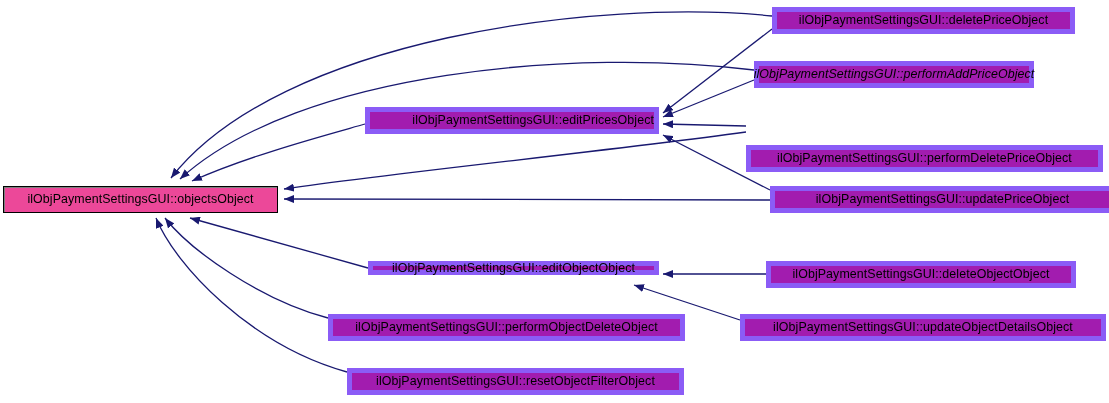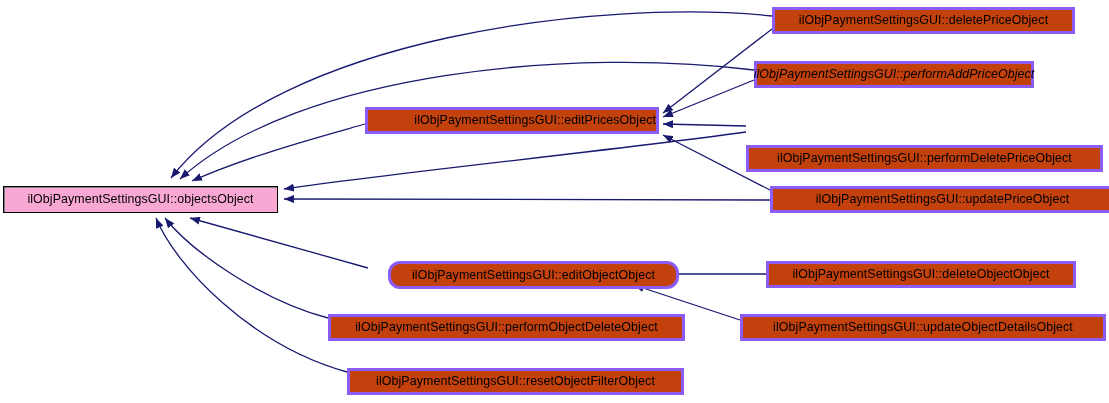--- a/index.html
+++ b/index.html
@@ -1,23 +1,23 @@
 <!DOCTYPE html>
 <html><head>
 <meta charset="utf-8">
 <style>
   html,body{margin:0;padding:0;background:#ffffff;}
   #graph{position:relative;width:1109px;height:403px;background:#ffffff;
          font-family:"Liberation Sans",sans-serif;overflow:hidden;}
   #edges{position:absolute;left:0;top:0;width:1109px;height:403px;}
-  .node{position:absolute;box-sizing:border-box;border:3px solid #8b5cf6;
-        background:#c2410c;display:flex;align-items:center;justify-content:center;
+  .node{position:absolute;box-sizing:border-box;border:5px solid #8b5cf6;
+        background:#a21caf;display:flex;align-items:center;justify-content:center;
         white-space:nowrap;}
   .node .lbl{font-size:12.4px;color:#000000;line-height:1;letter-spacing:0.1px;}
-  .node.center{background:#f9a8d4;border:1px solid #000000;
+  .node.center{background:#ec4899;border:1px solid #000000;
                box-shadow:1px 1px 0 0 #7f7f7f inset;}
 </style>
 </head>
 <body>
 
 <div id="graph">
   <svg id="edges" viewBox="0 0 1109 403" xmlns="http://www.w3.org/2000/svg">
     <defs>
       <marker id="ah" markerWidth="11" markerHeight="8" refX="10" refY="4" orient="auto" markerUnits="userSpaceOnUse">
         <path d="M0,0 L10,4 L0,8 z" fill="#191970"></path>
@@ -40,21 +40,21 @@
         <path d="M 740,320 L 634,285" marker-end="url(#ah)" stroke="#191970"></path>
       </g>
   </svg>
   <div id="node-layer">
       <div class="node center" style="left: 3px; top: 186px; width: 275px; height: 27px;">
         <span class="lbl">ilObjPaymentSettingsGUI::objectsObject</span>
       </div>
       <div class="node" style="left: 365px; top: 107px; width: 294px; height: 27px; justify-content: flex-end;">
         <span class="lbl">ilObjPaymentSettingsGUI::editPricesObject</span>
       </div>
-      <div class="node" style="left: 388px; top: 261px; width: 291px; height: 28px; border-radius: 12px;">
+      <div class="node" style="left: 368px; top: 261px; width: 291px; height: 14px;">
         <span class="lbl">ilObjPaymentSettingsGUI::editObjectObject</span>
       </div>
       <div class="node" style="left: 328px; top: 314px; width: 357px; height: 27px;">
         <span class="lbl">ilObjPaymentSettingsGUI::performObjectDeleteObject</span>
       </div>
       <div class="node" style="left: 347px; top: 368px; width: 337px; height: 27px; align-items: center;">
         <span class="lbl">ilObjPaymentSettingsGUI::resetObjectFilterObject</span>
       </div>
       <div class="node" style="left: 772px; top: 7px; width: 303px; height: 27px;">
         <span class="lbl">ilObjPaymentSettingsGUI::deletePriceObject</span>

